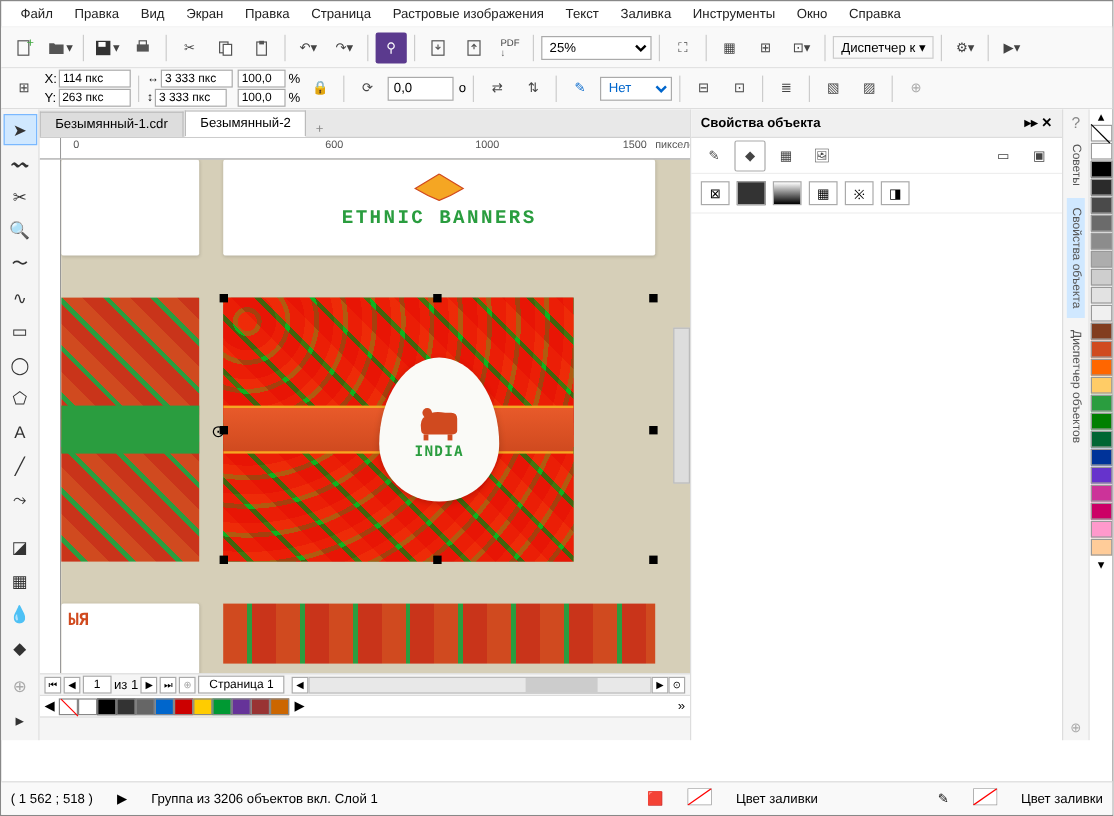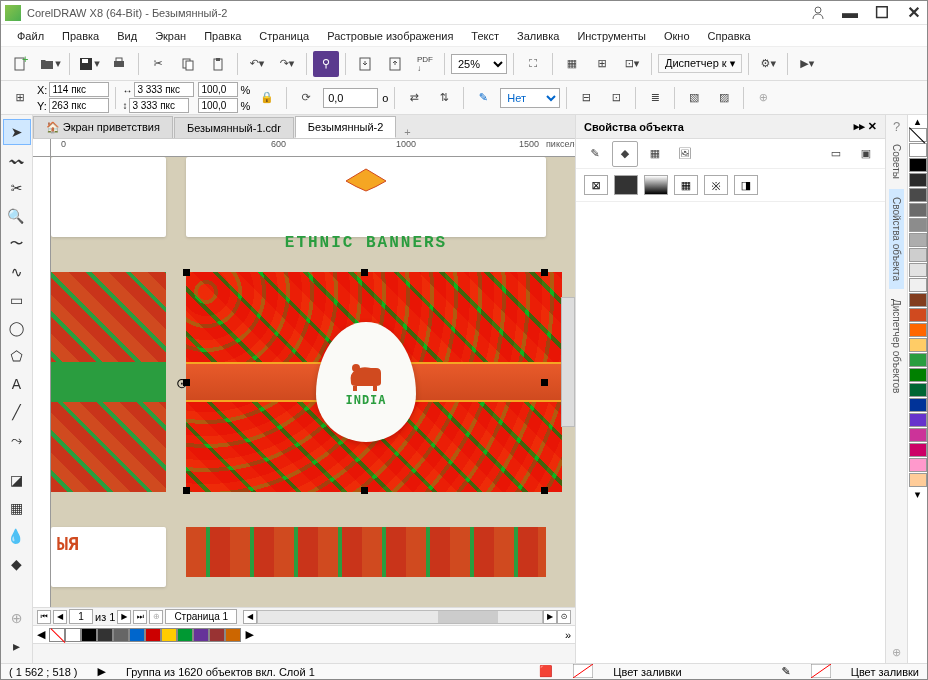--- a/index.html
+++ b/index.html
@@ -44,50 +44,35 @@
 .panel-toolbar { height: 30px; display: flex; align-items: center; padding: 0 6px; gap: 4px; border-bottom: 1px solid #eee; }
 .panel-section { padding: 6px 8px; border-bottom: 1px solid #eee; }
 .panel-section-title { font-weight: bold; margin-bottom: 4px; }
 .fill-icons { display: flex; gap: 6px; }
 .fill-icon { width: 24px; height: 20px; border: 1px solid #aaa; cursor: pointer; display: flex; align-items: center; justify-content: center; }
 .right-dock { width: 22px; background: #f5f5f5; border-left: 1px solid #ddd; display: flex; flex-direction: column; align-items: center; padding: 4px 0; gap: 2px; }
 .dock-tab { writing-mode: vertical-rl; padding: 8px 2px; font-size: 10px; cursor: pointer; color: #555; }
 .dock-tab.active { background: #d0e8ff; }
 .color-palette { width: 20px; background: #fff; border-left: 1px solid #ddd; display: flex; flex-direction: column; }
 .color-swatch { width: 18px; height: 14px; border: 1px solid #999; margin: 0 auto 1px; cursor: pointer; }
-.statusbar { height: 16px; display: flex; align-items: center; padding: 0 8px; background: #f9f9f9; border-top: 1px solid #ddd; gap: 20px; }
+.statusbar { height: 28px; display: flex; align-items: center; padding: 0 8px; background: #f9f9f9; border-top: 1px solid #ddd; gap: 20px; margin-top: 34px; }
 .hint-bar { height: 20px; display: flex; align-items: center; padding: 0 6px; background: #f5f5f5; border-top: 1px solid #ddd; gap: 8px; }
 .palette-h { height: 18px; display: flex; align-items: center; border-top: 1px solid #ddd; }
 .palette-h .sw { width: 16px; height: 14px; border: 1px solid #888; cursor: pointer; }
 .banner-card { position: absolute; background: #fff; border-radius: 2px; box-shadow: 0 1px 3px rgba(0,0,0,0.15); }
 .pattern-card { position: absolute; overflow: hidden; }
-.ethnic-text { color: #2a9d3f; font-family: 'Courier New', monospace; font-weight: bold; letter-spacing: 2px; font-size: 16px; text-align: center; margin-top: 37px; }
+.ethnic-text { color: #2a9d3f; font-family: 'Courier New', monospace; font-weight: bold; letter-spacing: 2px; font-size: 16px; text-align: center; }
 svg.icon { width: 16px; height: 16px; }
 .sel-handle { position: absolute; width: 7px; height: 7px; background: #000; }
 </style>
 </head>
 <body>
 
 <div class="window">
 
-  <div class="titlebar">
-    <div class="titlebar-icon"></div>
-    <div class="titlebar-text">CorelDRAW X8 (64-Bit) - Безымянный-2</div>
-    <div class="titlebar-btns">
-      <div class="win-btn">
-          <svg class="icon" viewBox="0 0 16 16">
-            <circle cx="8" cy="5" r="3" fill="none" stroke="#666"></circle>
-            <path d="M3 14c0-3 2-5 5-5s5 2 5 5" fill="none" stroke="#666"></path>
-          </svg>
-        </div>
-      <div class="win-btn">▬</div>
-      <div class="win-btn">☐</div>
-      <div class="win-btn">✕</div>
-    </div>
-  </div>
 
   <div class="menubar">
     <span class="menu-item">Файл</span>
     <span class="menu-item">Правка</span>
     <span class="menu-item">Вид</span>
     <span class="menu-item">Экран</span>
     <span class="menu-item">Правка</span>
     <span class="menu-item">Страница</span>
     <span class="menu-item">Растровые изображения</span>
     <span class="menu-item">Текст</span>
@@ -145,21 +130,21 @@
         </svg>
       </div>
     <div class="tool-btn">
         <svg class="icon" viewBox="0 0 16 16">
           <rect x="3" y="2" width="10" height="12" fill="none" stroke="#555"></rect>
           <path d="M8 9V5m-2 2l2-2 2 2" stroke="#555" fill="none"></path>
         </svg>
       </div>
     <div class="tool-btn" style="font-size:8px">PDF<br>↓</div>
     <div class="tool-sep"></div>
-    <select class="tool-select" style="width:56px"><option>25%</option></select>
+    <select class="tool-select" style="width:92px"><option>25%</option></select>
     <div class="tool-sep"></div>
     <div class="tool-btn">⛶</div>
     <div class="tool-sep"></div>
     <div class="tool-btn">▦</div>
     <div class="tool-btn">⊞</div>
     <div class="tool-btn">⊡▾</div>
     <div class="tool-sep"></div>
     <span style="padding:2px 6px;border:1px solid #ccc;cursor:pointer"><span>Диспетчер к</span> ▾</span>
     <div class="tool-sep"></div>
     <div class="tool-btn">⚙▾</div>
@@ -237,21 +222,20 @@
       <div class="toolbox-btn">▦</div>
       <div class="toolbox-btn">💧</div>
       <div class="toolbox-btn">◆</div>
       <div style="flex:1"></div>
       <div class="toolbox-btn" style="color:#aaa">⊕</div>
       <div class="toolbox-btn">▸</div>
     </div>
 
     <div class="doc-area">
       <div class="doc-tabs">
-        <div class="doc-tab">🏠 <span>Экран приветствия</span></div>
         <div class="doc-tab">Безымянный-1.cdr</div>
         <div class="doc-tab active">Безымянный-2</div>
         <div class="doc-add">+</div>
       </div>
 
       <div style="display:flex;height:18px">
         <div class="ruler-corner"></div>
         <div class="ruler-h">
           <span class="ruler-tick" style="left:10px">0</span>
           <span class="ruler-tick" style="left:220px">600</span>
@@ -270,21 +254,21 @@
                   <path d="M30 2 Q40 8 50 14 Q40 20 30 24 Q20 20 10 14 Q20 8 30 2" fill="#f5a623" stroke="#d04a1f"></path>
                 </svg></div>
             <div class="ethnic-text">ETHNIC BANNERS</div>
           </div>
 
           <div class="banner-card" style="left:0;top:0;width:115px;height:80px"></div>
 
           <div class="pattern-card" style="left:0;top:115px;width:115px;height:220px;background:repeating-linear-gradient(45deg,#c9341a 0 12px,#2a9d3f 12px 16px,#d04a1f 16px 28px);"></div>
           <div style="position:absolute;left:0;top:205px;width:115px;height:40px;background:#2a9d3f"></div>
 
-          <div class="pattern-card" style="left:135px;top:115px;width:376px;height:220px;background:
+          <div class="pattern-card" style="left:135px;top:115px;width:292px;height:220px;background:
             repeating-radial-gradient(circle at 20px 20px,#d04a1f 0 8px,#2a9d3f 8px 12px,#c9341a 12px 24px),
             repeating-linear-gradient(45deg,#c9341a 0 14px,#2a9d3f 14px 18px,#d04a1f 18px 32px);background-blend-mode:overlay">
             <div style="position:absolute;left:0;top:90px;width:100%;height:40px;background:linear-gradient(#e85a2a,#d04a1f);border-top:2px solid #f5a623;border-bottom:2px solid #f5a623"></div>
             <div style="position:absolute;left:130px;top:50px;width:100px;height:120px;background:#fafaf7;border-radius:50% 50% 50% 50% / 60% 60% 40% 40%;display:flex;flex-direction:column;align-items:center;justify-content:center;box-shadow:0 2px 6px rgba(0,0,0,0.2)">
               <svg width="50" height="35" viewBox="0 0 50 35">
                   <path d="M10 25 Q8 15 15 12 Q20 8 30 10 L35 10 Q40 10 40 15 L40 25 Q40 28 35 28 L15 28 Q10 28 10 25" fill="#d04a1f"></path>
                   <circle cx="15" cy="10" r="4" fill="#d04a1f"></circle>
                   <rect x="12" y="28" width="4" height="5" fill="#d04a1f"></rect>
                   <rect x="32" y="28" width="4" height="5" fill="#d04a1f"></rect>
                 </svg>
@@ -295,21 +279,21 @@
           <div class="sel-handle" style="left:132px;top:112px"></div>
           <div class="sel-handle" style="left:310px;top:112px"></div>
           <div class="sel-handle" style="left:490px;top:112px"></div>
           <div class="sel-handle" style="left:132px;top:222px"></div>
           <div class="sel-handle" style="left:490px;top:222px"></div>
           <div class="sel-handle" style="left:132px;top:330px"></div>
           <div class="sel-handle" style="left:310px;top:330px"></div>
           <div class="sel-handle" style="left:490px;top:330px"></div>
           <div style="position:absolute;left:125px;top:218px;font-size:14px">⊙</div>
 
-          <div class="banner-card" style="left:0;top:370px;width:115px;height:60px;padding:6px"><span style="color:#d04a1f;font-family:monospace;font-weight:bold;font-size:18px">ЫЯ</span></div>
+          <div class="banner-card" style="left:0;top:370px;width:115px;height:60px;padding:6px"><span style="color:#d04a1f;font-family:monospace;font-weight:bold;font-size:14px">ЫЯ</span></div>
           <div class="pattern-card" style="left:135px;top:370px;width:360px;height:50px;background:repeating-linear-gradient(90deg,#d04a1f 0 20px,#2a9d3f 20px 24px,#c9341a 24px 44px)"></div>
 
           <div style="position:absolute;right:0;top:140px;width:14px;height:130px;background:#ddd;border:1px solid #bbb"></div>
         </div>
       </div>
 
       <div class="page-nav">
         <div class="page-btn">⏮</div>
         <div class="page-btn">◀</div>
         <input class="coord-input" style="width: 24px; text-align: center;" value="1">
@@ -421,21 +405,21 @@
           <div class="color-swatch" style="background: rgb(255, 153, 204);"></div>
           <div class="color-swatch" style="background: rgb(255, 204, 153);"></div>
         </div>
       <div style="text-align:center;cursor:pointer">▾</div>
     </div>
   </div>
 
   <div class="statusbar">
     <span>( 1 562 ; 518    )</span>
     <span style="cursor:pointer">▶</span>
-    <span>Группа из 1620 объектов вкл. Слой 1</span>
+    <span>Группа из 3206 объектов вкл. Слой 1</span>
     <span style="flex:1"></span>
     <span>🟥</span>
     <span><svg width="20" height="14">
           <rect width="20" height="14" fill="#fff" stroke="#888"></rect>
           <line x1="0" y1="14" x2="20" y2="0" stroke="red"></line>
         </svg></span>
     <span>Цвет заливки</span>
     <span style="width:60px"></span>
     <span>✎</span>
     <span><svg width="20" height="14">

